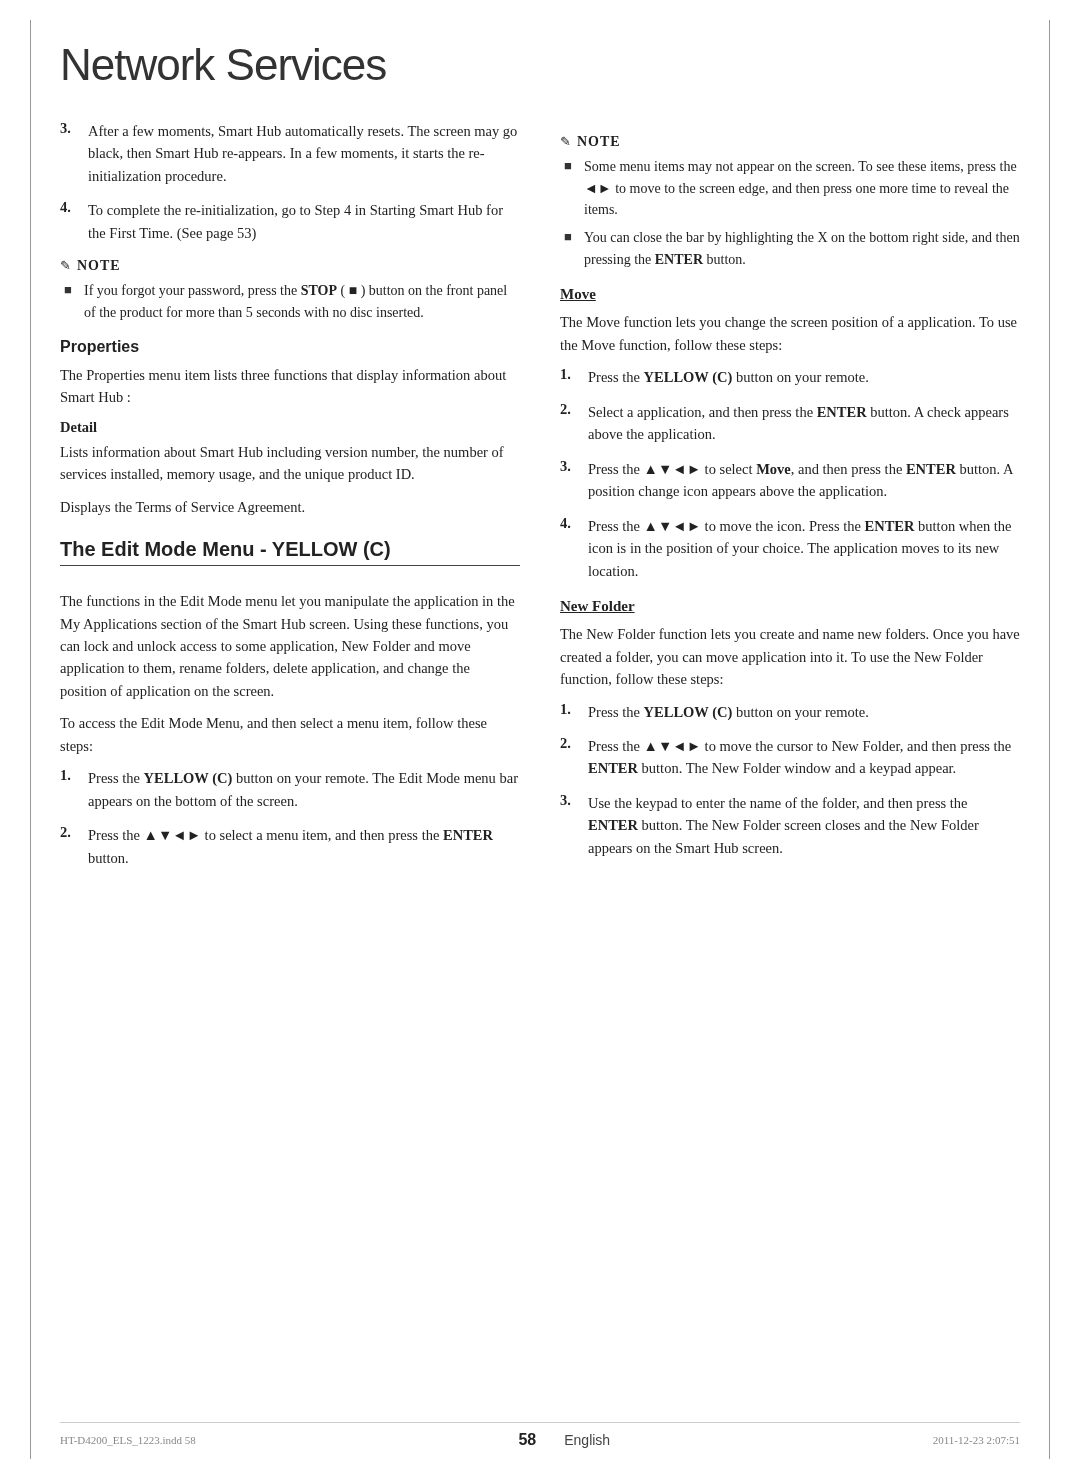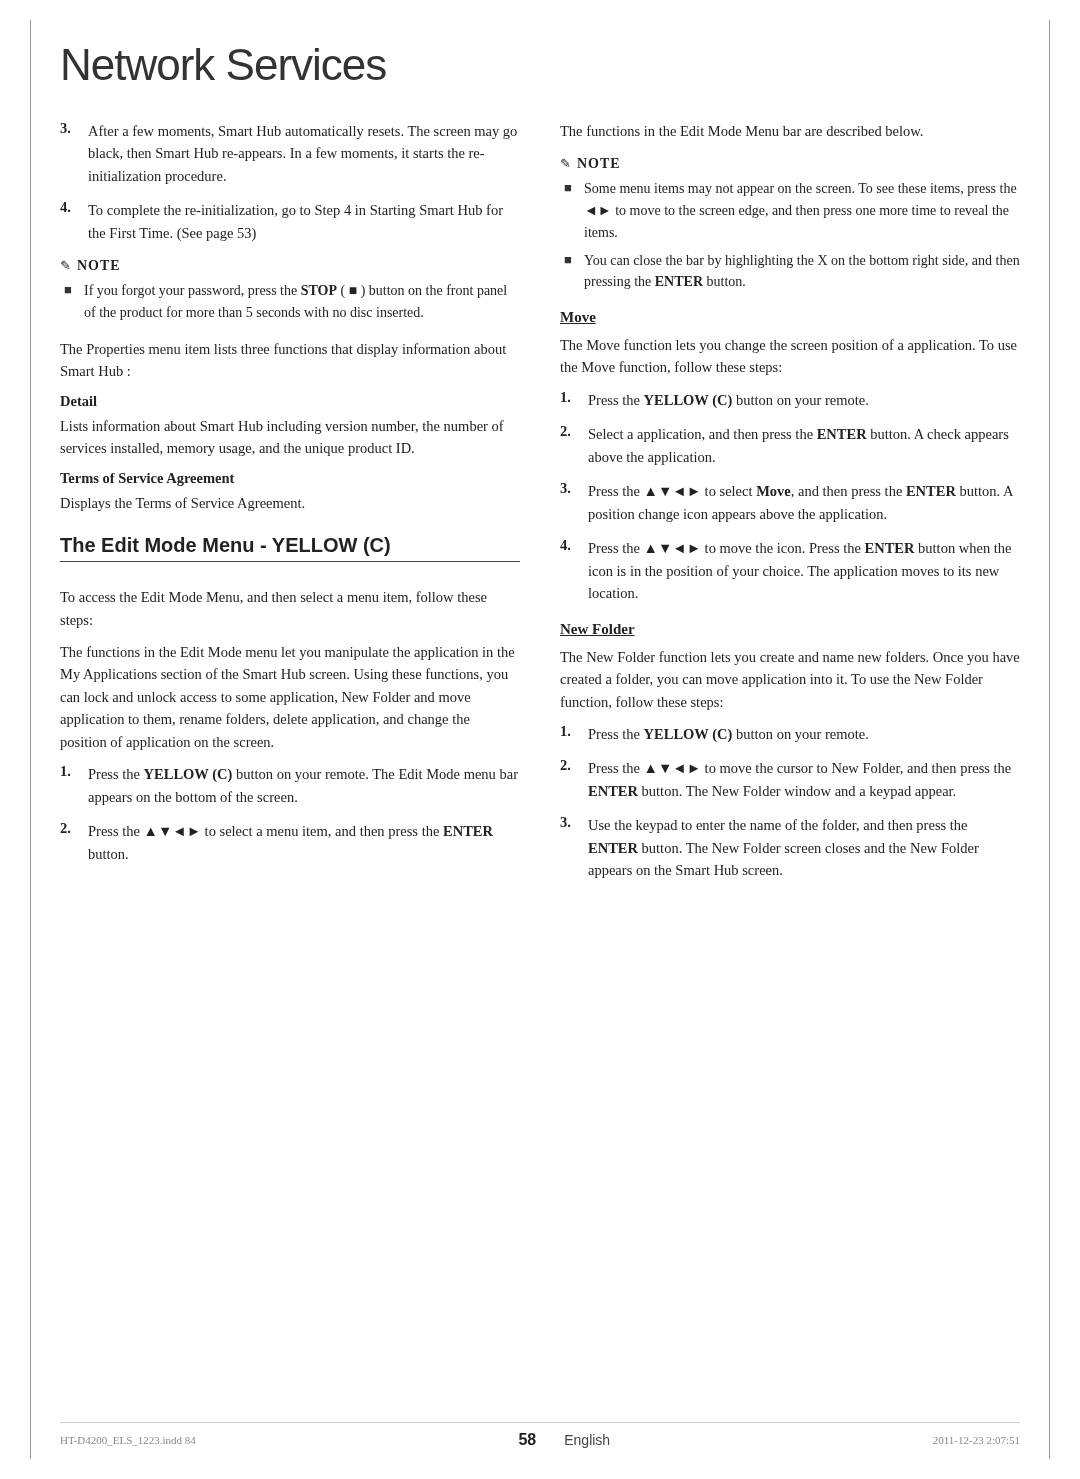--- a/index.html
+++ b/index.html
@@ -237,50 +237,49 @@
         <div class="note-header">
           <span class="note-icon">✎</span>
           <span class="note-label">NOTE</span>
         </div>
         <div class="note-item">
           <span class="bullet">■</span>
           <span class="note-text">If you forgot your password, press the <strong>STOP</strong> ( ■ ) button on the front panel of the product for more than 5 seconds with no disc inserted.</span>
         </div>
       </div>
 
+      <div class="section-heading">Properties</div>
 
       <p>The Properties menu item lists three functions that display information about Smart Hub :</p>
 
       <div class="subsection-heading">Detail</div>
       <p>Lists information about Smart Hub including version number, the number of services installed, memory usage, and the unique product ID.</p>
 
-      <div class="subsection-heading">Terms of Service Agreement</div>
       <p>Displays the Terms of Service Agreement.</p>
 
       <div class="section-heading-lg">The Edit Mode Menu - YELLOW (C)</div>
 
+      <p>The functions in the Edit Mode menu let you manipulate the application in the My Applications section of the Smart Hub screen. Using these functions, you can lock and unlock access to some application, New Folder and move application to them, rename folders, delete application, and change the position of application on the screen.</p>
+
       <p>To access the Edit Mode Menu, and then select a menu item, follow these steps:</p>
-
-      <p>The functions in the Edit Mode menu let you manipulate the application in the My Applications section of the Smart Hub screen. Using these functions, you can lock and unlock access to some application, New Folder and move application to them, rename folders, delete application, and change the position of application on the screen.</p>
 
       <div class="numbered-item">
         <span class="num bold">1.</span>
         <span class="content">Press the <strong>YELLOW (C)</strong> button on your remote. The Edit Mode menu bar appears on the bottom of the screen.</span>
       </div>
 
       <div class="numbered-item">
         <span class="num bold">2.</span>
         <span class="content">Press the ▲▼◄► to select a menu item, and then press the <strong>ENTER</strong> button.</span>
       </div>
 
     </div>
 
     <div class="col-right">
 
-      <p>The functions in the Edit Mode Menu bar are described below.</p>
 
       <div class="note-box">
         <div class="note-header">
           <span class="note-icon">✎</span>
           <span class="note-label">NOTE</span>
         </div>
         <div class="note-item">
           <span class="bullet">■</span>
           <span class="note-text">Some menu items may not appear on the screen. To see these items, press the ◄► to move to the screen edge, and then press one more time to reveal the items.</span>
         </div>
@@ -331,21 +330,21 @@
       <div class="numbered-item">
         <span class="num bold">3.</span>
         <span class="content">Use the keypad to enter the name of the folder, and then press the <strong>ENTER</strong> button. The New Folder screen closes and the New Folder appears on the Smart Hub screen.</span>
       </div>
 
     </div>
 
   </div>
 
   <div class="page-footer">
-    <span class="footer-file">HT-D4200_ELS_1223.indd  84</span>
+    <span class="footer-file">HT-D4200_ELS_1223.indd  58</span>
     <div style="display:flex; align-items:center; gap:28px;">
       <span class="page-number">58</span>
       <span class="page-lang">English</span>
     </div>
     <span class="footer-date">2011-12-23   2:07:51</span>
   </div>
 
 </div>
 
 </body></html>

